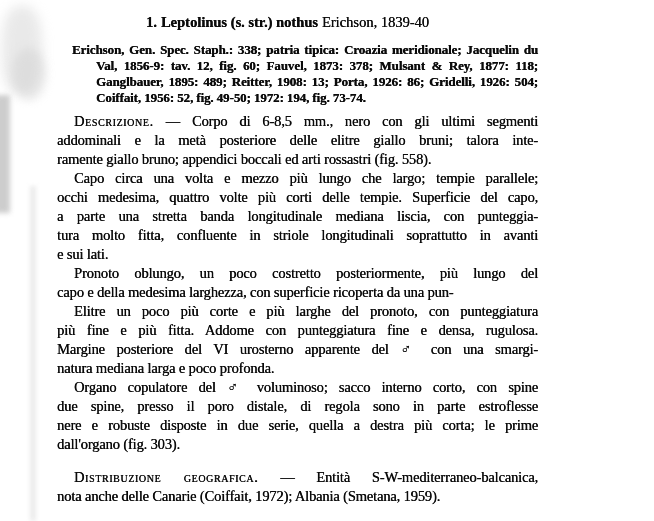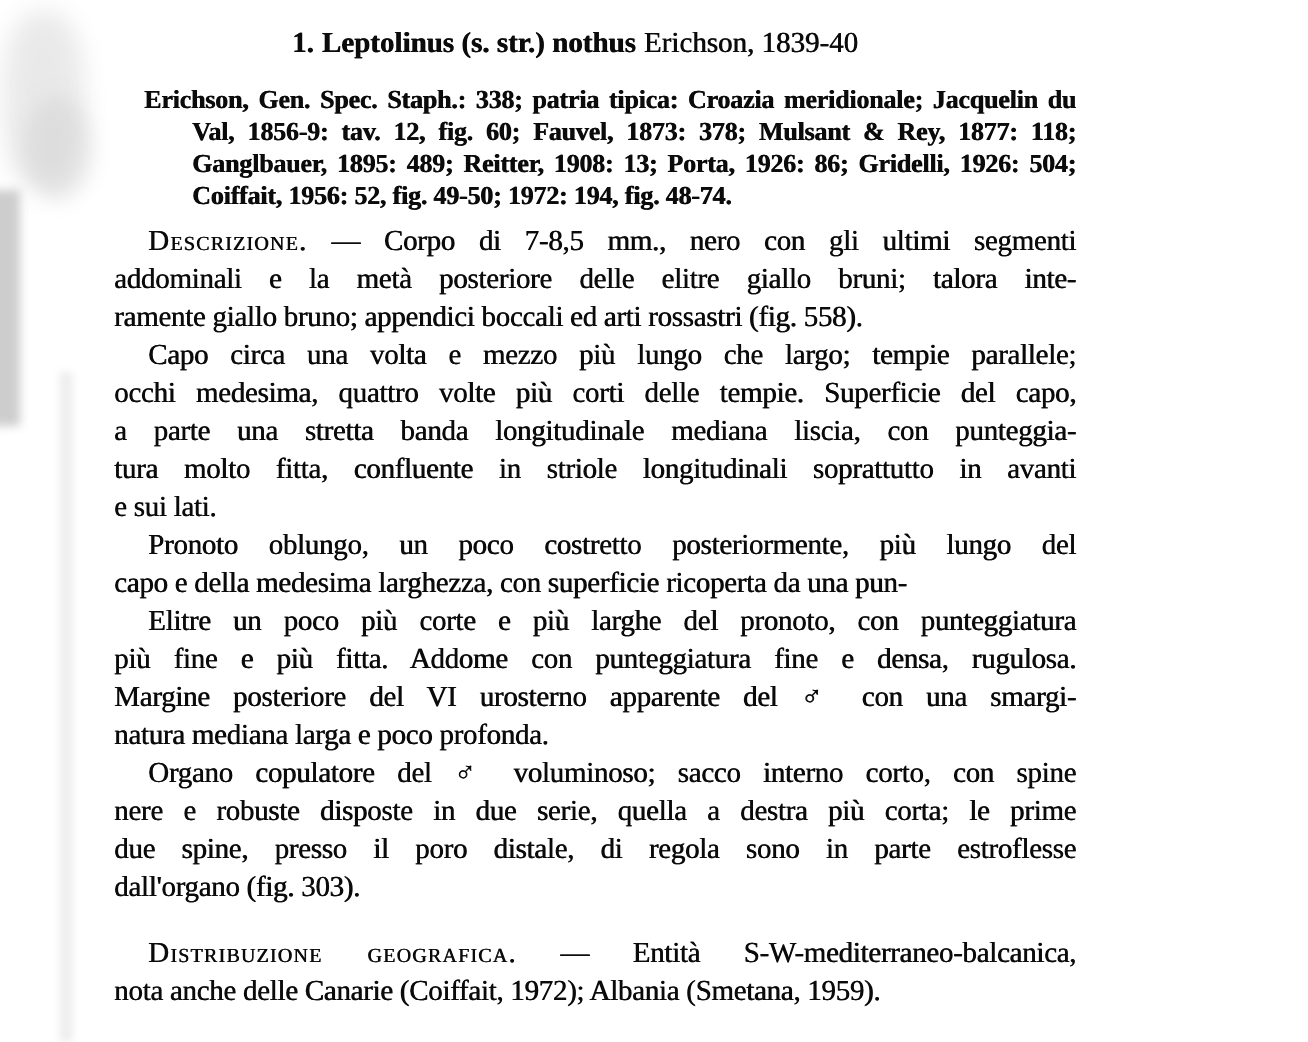--- a/index.html
+++ b/index.html
@@ -84,26 +84,26 @@
   <div class="artifact a3"></div>
 
   <div class="content">
 
     <h1 class="title"><span class="num">1.</span><span class="b">Leptolinus (s. str.) nothus</span><span>Erichson, 1839-40</span></h1>
 
     <div class="refs">
         <div class="line"><span>Erichson, Gen. Spec. Staph.: 338; patria tipica: Croazia meridionale; Jacquelin du</span></div>
         <div class="line"><span>Val, 1856-9: tav. 12, fig. 60; Fauvel, 1873: 378; Mulsant &amp; Rey, 1877: 118;</span></div>
         <div class="line"><span>Ganglbauer, 1895: 489; Reitter, 1908: 13; Porta, 1926: 86; Gridelli, 1926: 504;</span></div>
-        <div class="line"><span>Coiffait, 1956: 52, fig. 49-50; 1972: 194, fig. 48-74.</span></div>
+        <div class="line"><span>Coiffait, 1956: 52, fig. 49-50; 1972: 194, fig. 73-74.</span></div>
       </div>
 
     <div class="body">
       <div class="para">
-          <div class="line"><span class="sc">Descrizione.</span><span> — Corpo di 7-8,5 mm., nero con gli ultimi segmenti</span></div>
+          <div class="line"><span class="sc">Descrizione.</span><span> — Corpo di 6-8,5 mm., nero con gli ultimi segmenti</span></div>
           <div class="line"><span>addominali e la metà posteriore delle elitre giallo bruni; talora inte-</span></div>
           <div class="line"><span>ramente giallo bruno; appendici boccali ed arti rossastri (fig. 558).</span></div>
         </div>
       <div class="para">
           <div class="line"><span>Capo circa una volta e mezzo più lungo che largo; tempie parallele;</span></div>
           <div class="line"><span>occhi medesima, quattro volte più corti delle tempie. Superficie del capo,</span></div>
           <div class="line"><span>a parte una stretta banda longitudinale mediana liscia, con punteggia-</span></div>
           <div class="line"><span>tura molto fitta, confluente in striole longitudinali soprattutto in avanti</span></div>
           <div class="line"><span>e sui lati.</span></div>
         </div>
@@ -112,22 +112,22 @@
           <div class="line"><span>capo e della medesima larghezza, con superficie ricoperta da una pun-</span></div>
         </div>
       <div class="para">
           <div class="line"><span>Elitre un poco più corte e più larghe del pronoto, con punteggiatura</span></div>
           <div class="line"><span>più fine e più fitta. Addome con punteggiatura fine e densa, rugulosa.</span></div>
           <div class="line"><span>Margine posteriore del VI urosterno apparente del ♂ con una smargi-</span></div>
           <div class="line"><span>natura mediana larga e poco profonda.</span></div>
         </div>
       <div class="para">
           <div class="line"><span>Organo copulatore del ♂ voluminoso; sacco interno corto, con spine</span></div>
+          <div class="line"><span>due spine, presso il poro distale, di regola sono in parte estroflesse</span></div>
           <div class="line"><span>nere e robuste disposte in due serie, quella a destra più corta; le prime</span></div>
-          <div class="line"><span>due spine, presso il poro distale, di regola sono in parte estroflesse</span></div>
           <div class="line"><span>dall'organo (fig. 303).</span></div>
         </div>
       <div class="para para-distribuzione">
           <div class="line"><span class="sc">Distribuzione geografica.</span><span> — Entità S-W-mediterraneo-balcanica,</span></div>
           <div class="line"><span>nota anche delle Canarie (Coiffait, 1972); Albania (Smetana, 1959).</span></div>
         </div>
 
     </div>
 
   </div>

